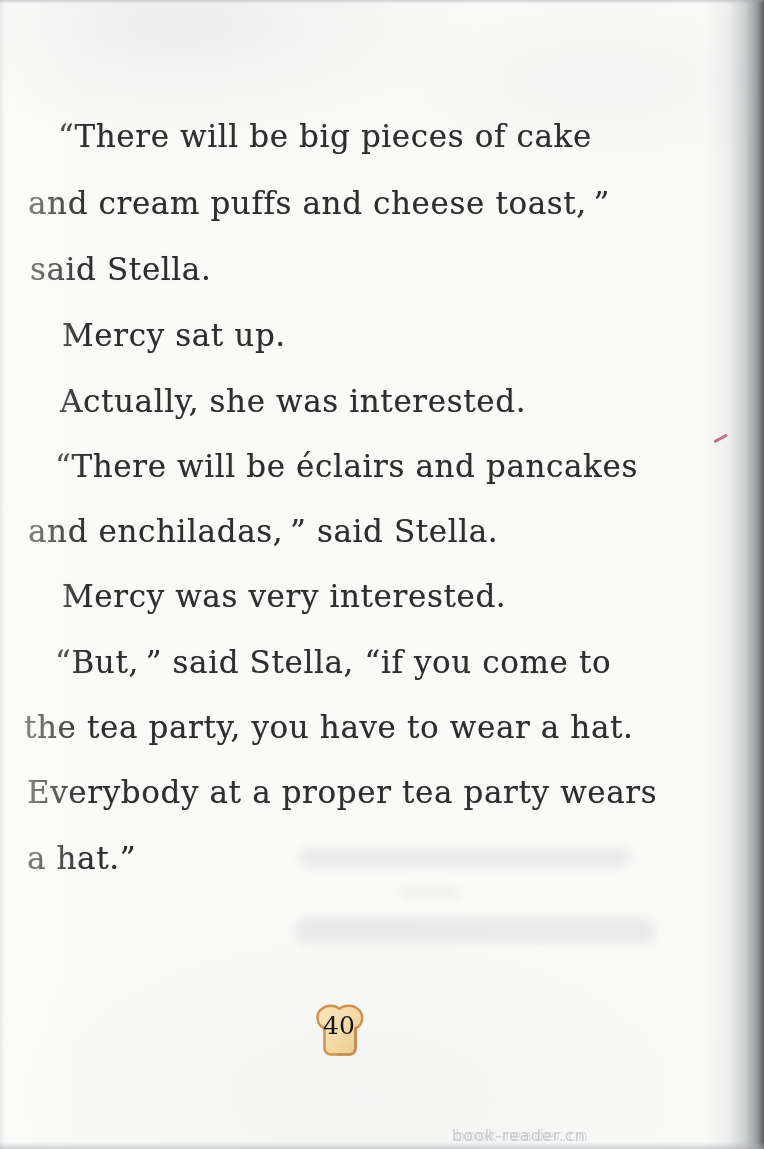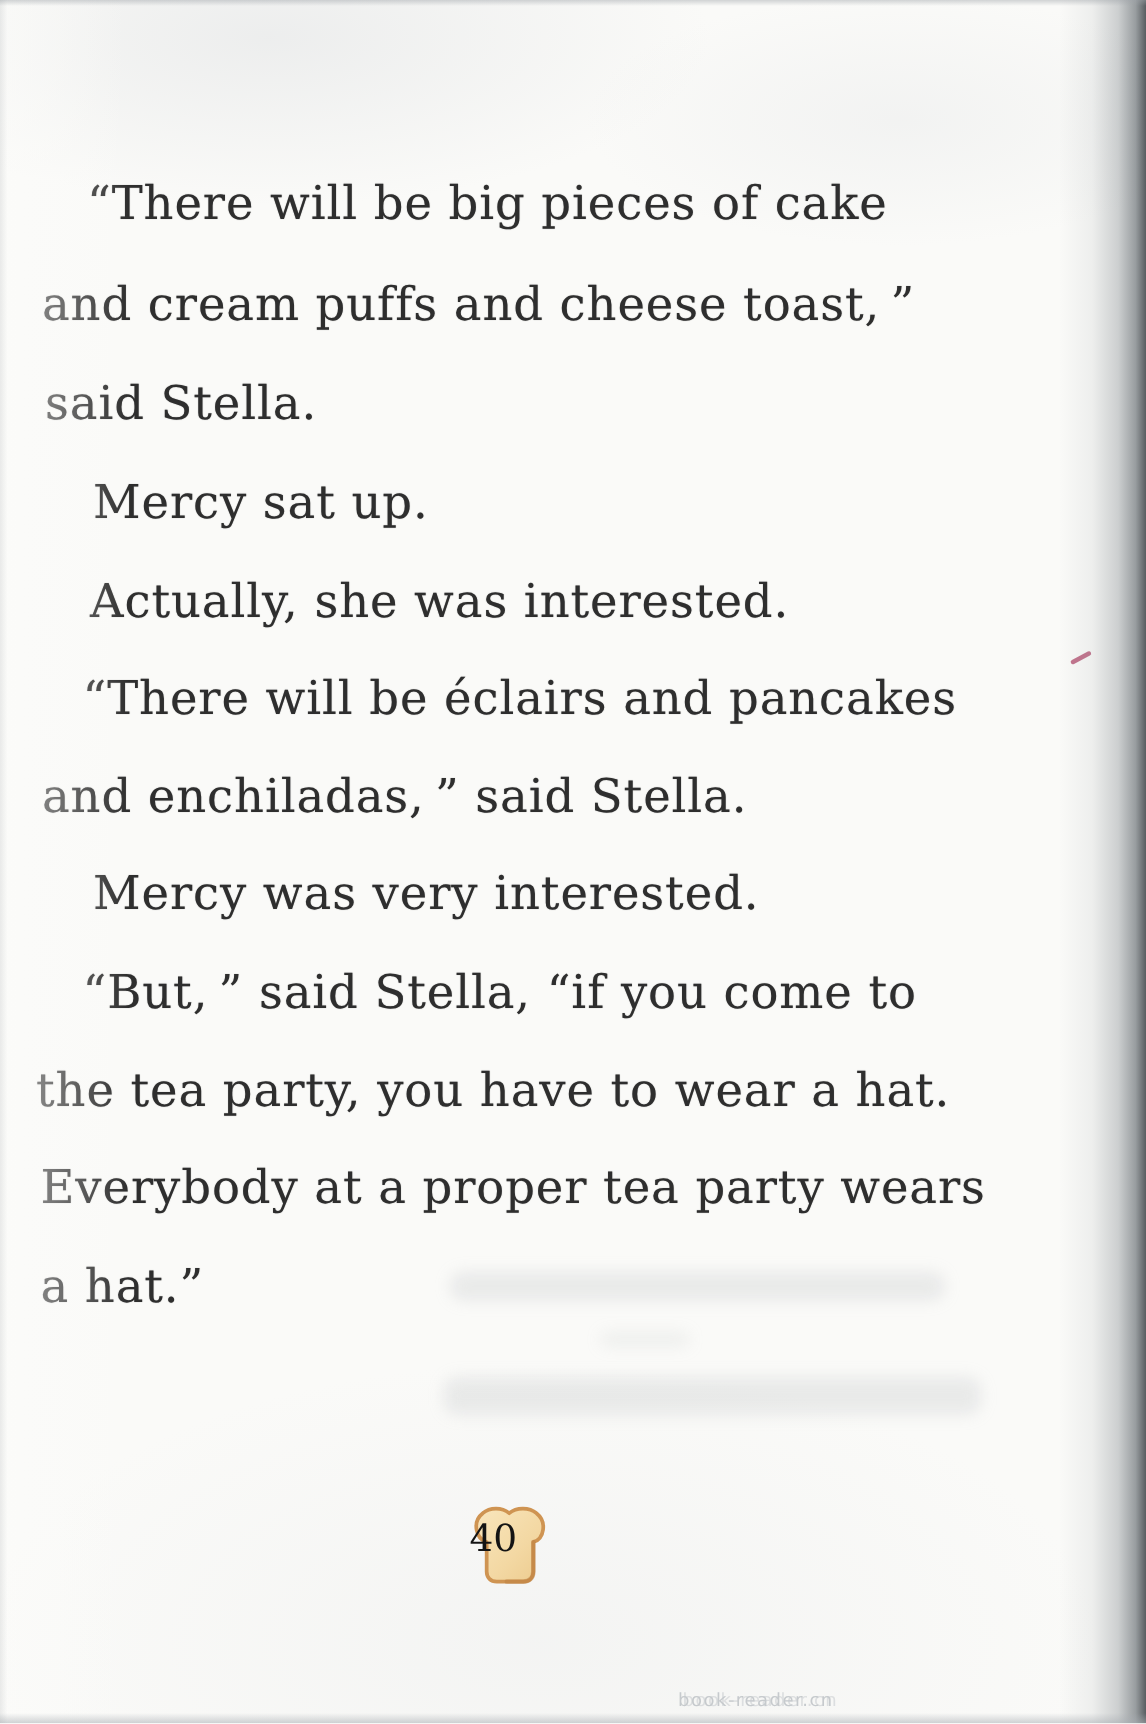--- a/index.html
+++ b/index.html
@@ -58,29 +58,29 @@
   .sm3{left:400px;top:888px;width:60px;height:10px;background:rgba(172,178,184,0.15);}
 
   
   .pen-mark{position:absolute;left:713px;top:437px;width:15px;height:2.5px;
     background:#b75a79;border-radius:2px;transform:rotate(-28deg);opacity:0.85;}
 
   
   .toast{position:absolute;left:313px;top:1000px;width:54px;height:56px;}
   .toast svg{display:block;width:54px;height:56px;}
   .toast .num{
-    position:absolute;left:0;top:11px;width:52px;text-align:left;
+    position:absolute;left:0;top:11px;width:52px;text-align:center;
     font-size:25px;color:#141414;letter-spacing:0;
     font-family:"DejaVu Serif","Liberation Serif",serif;
   }
 
   
   .watermark{position:absolute;left:452px;top:1126px;
     font-family:"DejaVu Sans","Liberation Sans",sans-serif;
-    font-size:12px;letter-spacing:1px;color:#c6cacd;
+    font-size:16px;letter-spacing:1px;color:#c6cacd;
     text-shadow:3px 0 0 rgba(198,202,206,0.55);}
 </style>
 </head>
 <body>
 
 <div class="page">
 
   <div>
     <div class="line l0">“There will be big pieces of cake</div>
     <div class="line l1">and cream puffs and cheese toast, ”</div>

